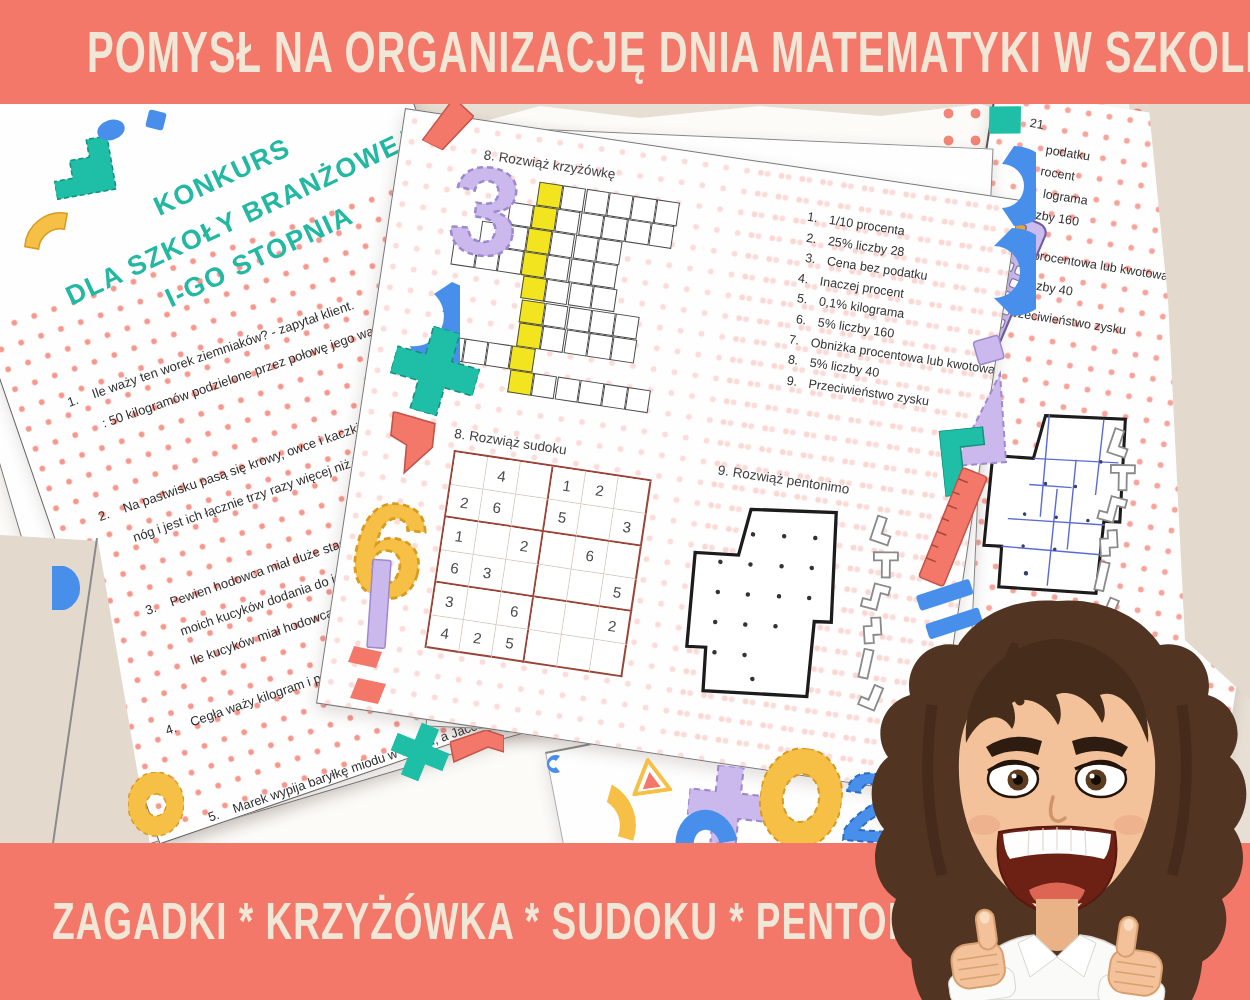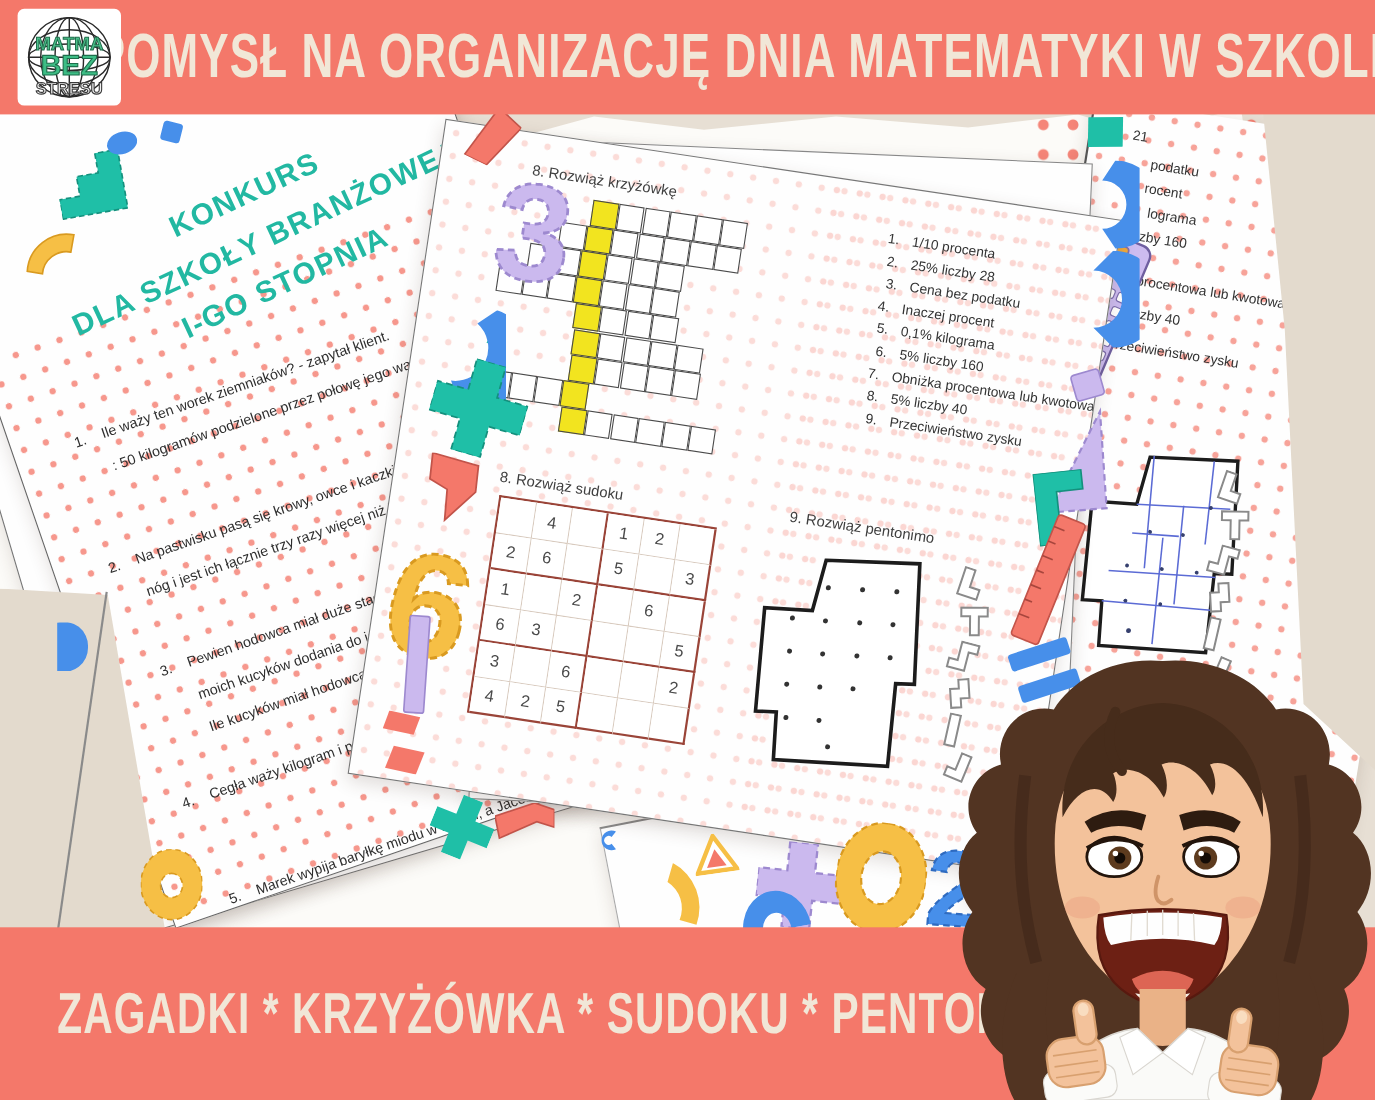--- a/index.html
+++ b/index.html
@@ -506,36 +506,20 @@
       <path d="M6,0 A46,46 0 0 1 42,48 L26,48 A28,28 0 0 0 6,18 Z" fill="#f6bf45"></path>
     </svg>
   <svg class="shape" style="left:544px;top:754px;width:18px;height:20px;" viewBox="0 0 18 20">
       <path d="M16,2 A9,9 0 1 0 16,18 L12,13 A4,4 0 1 1 12,7 Z" fill="#478fea"></path>
     </svg>
 
   <div class="banner-top">
     <div class="banner-title">
       <span class="cond">POMYSŁ NA ORGANIZACJĘ DNIA MATEMATYKI W SZKOLE</span>
     </div>
-  </div>
-  <div class="logo">
-    <svg width="88" height="82" viewBox="0 0 88 82">
-      <g fill="none" stroke="#2a2a2a" stroke-width="1.3">
-        <ellipse cx="44" cy="41" rx="37" ry="36"></ellipse>
-        <ellipse cx="44" cy="41" rx="26" ry="36"></ellipse>
-        <ellipse cx="44" cy="41" rx="13" ry="36"></ellipse>
-        <ellipse cx="44" cy="41" rx="37" ry="25"></ellipse>
-        <ellipse cx="44" cy="41" rx="37" ry="12"></ellipse>
-        <path d="M44,5 V77"></path>
-          <path d="M7,41 H81"></path>
-      </g>
-      <text x="44" y="34" text-anchor="middle" font-size="17" font-weight="700" fill="#4cc08a" stroke="#1e6e4c" stroke-width="0.9">MATMA</text>
-      <text x="44" y="57" text-anchor="middle" font-size="26" font-weight="700" fill="#3dbd85" stroke="#1e6e4c" stroke-width="1">BEZ</text>
-      <text x="44" y="74" text-anchor="middle" font-size="15" font-weight="700" fill="#f2f2f2" stroke="#3a3a3a" stroke-width="1">STRESU</text>
-    </svg>
   </div>
   <div class="banner-bottom">
     <span class="cond">ZAGADKI * KRZYŻÓWKA * SUDOKU * PENTOMINO</span>
   </div>
 
   <svg class="avatar" viewBox="0 0 390 415">
     <path d="M195,16 C148,12 112,34 96,60 C64,54 42,82 48,110 C20,118 10,150 26,172 C6,188 4,222 22,244 C6,266 12,300 34,314 C22,340 36,372 62,380 C58,402 78,418 100,414 L292,414 C318,418 336,402 332,380 C358,372 372,340 360,314 C382,300 388,266 372,244 C390,222 388,188 368,172 C384,150 374,118 346,110 C352,82 330,54 298,60 C280,32 240,12 195,16 Z" fill="#523422"></path>
     <path d="M70,120 Q58,210 80,290" stroke="#3c2517" stroke-width="11" fill="none" opacity="0.55"></path>
     <path d="M320,120 Q332,210 310,290" stroke="#3c2517" stroke-width="11" fill="none" opacity="0.55"></path>
     <path d="M195,74 C252,74 291,116 293,174 C295,224 279,264 255,292 C236,314 216,326 195,326 C174,326 154,314 135,292 C111,264 95,224 97,174 C99,116 138,74 195,74 Z" fill="#f3c29b"></path>

